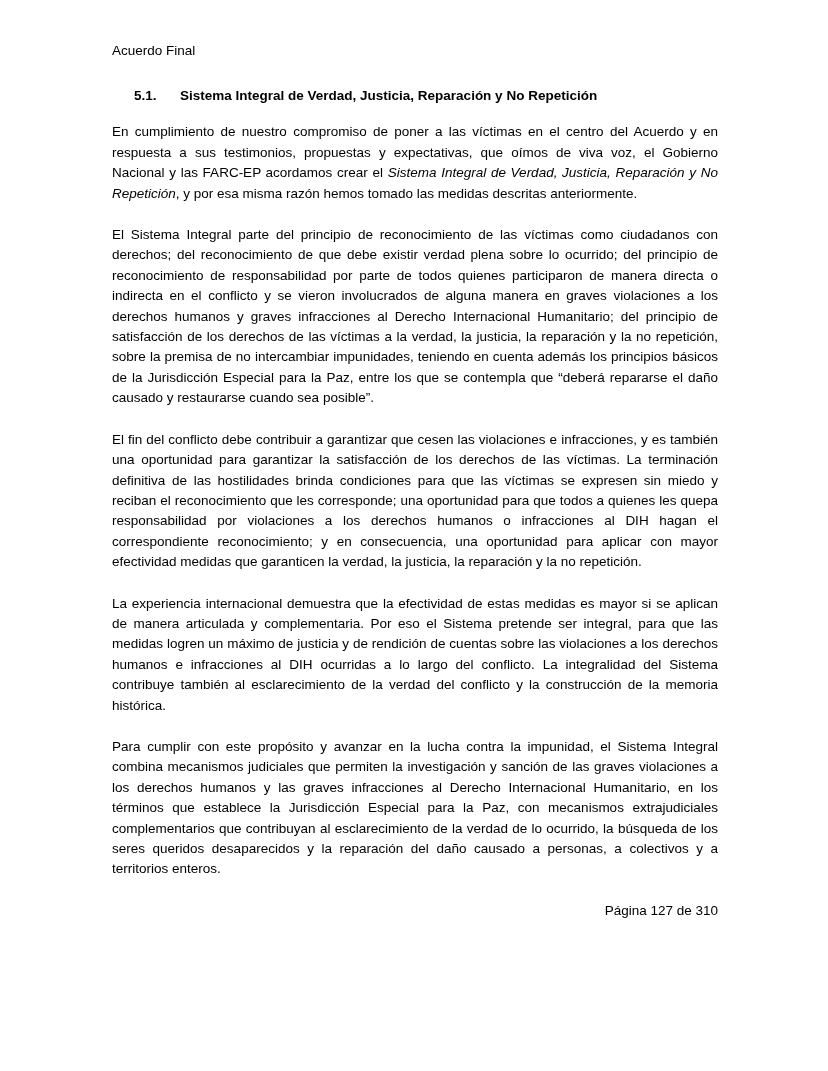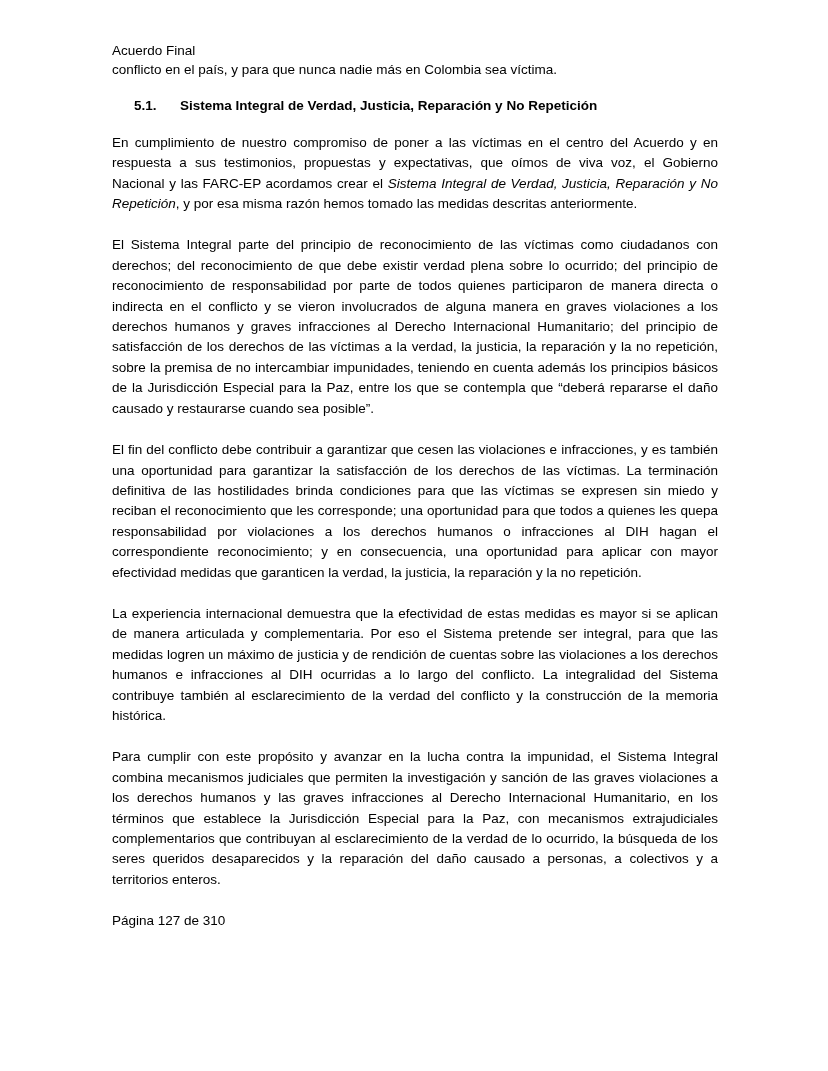--- a/index.html
+++ b/index.html
@@ -14,20 +14,21 @@
     height: 1071px;
     background: #ffffff;
     color: #000000;
     font-family: "Liberation Sans", sans-serif;
     font-size: 13.5px;
     line-height: 20.4px;
     padding: 42px 110px 40px 112px;
     overflow: hidden;
   }
   .doc-header {
+    margin-bottom: 26px;
   }
   .doc-header div {
     line-height: 18px;
   }
   .intro-line {
     margin: 0 0 14px 0;
   }
   .section-heading {
     display: flex;
     font-weight: bold;
@@ -42,33 +43,33 @@
     flex: 1;
   }
   p.body-par {
     margin: 0 0 21px 0;
     text-align: justify;
   }
   .italic {
     font-style: italic;
   }
   .page-footer {
+    text-align: right;
     margin-top: 2px;
   }
 </style>
 </head>
 <body>
 
 <div class="page">
 
   <div class="doc-header">
     <div>Acuerdo Final</div>
   </div>
 
-  <p class="intro-line">conflicto en el país, y para que nunca nadie más en Colombia sea víctima.</p>
 
   <div class="section-heading">
     <span class="section-number">5.1.</span>
     <span class="section-title">Sistema Integral de Verdad, Justicia, Reparación y No Repetición</span>
   </div>
 
   <p class="body-par"><span>En cumplimiento de nuestro compromiso de poner a las víctimas en el centro del Acuerdo y en respuesta a sus testimonios, propuestas y expectativas, que oímos de viva voz, el Gobierno Nacional y las FARC-EP acordamos crear el </span><span class="italic">Sistema Integral de Verdad, Justicia, Reparación y No Repetición</span><span>, y por esa misma razón hemos tomado las medidas descritas anteriormente.</span></p>
 
   <p class="body-par">El Sistema Integral parte del principio de reconocimiento de las víctimas como ciudadanos con derechos; del reconocimiento de que debe existir verdad plena sobre lo ocurrido; del principio de reconocimiento de responsabilidad por parte de todos quienes participaron de manera directa o indirecta en el conflicto y se vieron involucrados de alguna manera en graves violaciones a los derechos humanos y graves infracciones al Derecho Internacional Humanitario; del principio de satisfacción de los derechos de las víctimas a la verdad, la justicia, la reparación y la no repetición, sobre la premisa de no intercambiar impunidades, teniendo en cuenta además los principios básicos de la Jurisdicción Especial para la Paz, entre los que se contempla que “deberá repararse el daño causado y restaurarse cuando sea posible”.</p>
 

